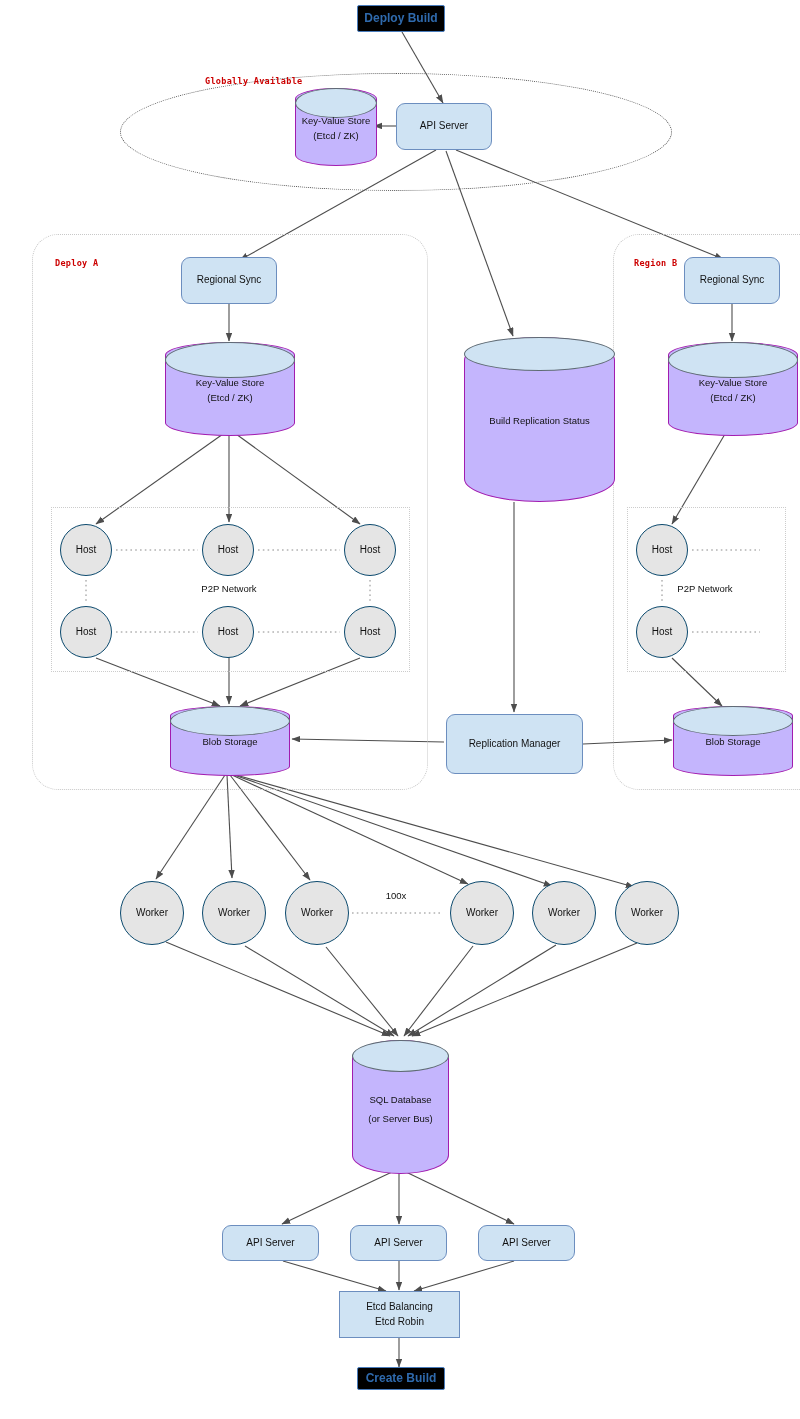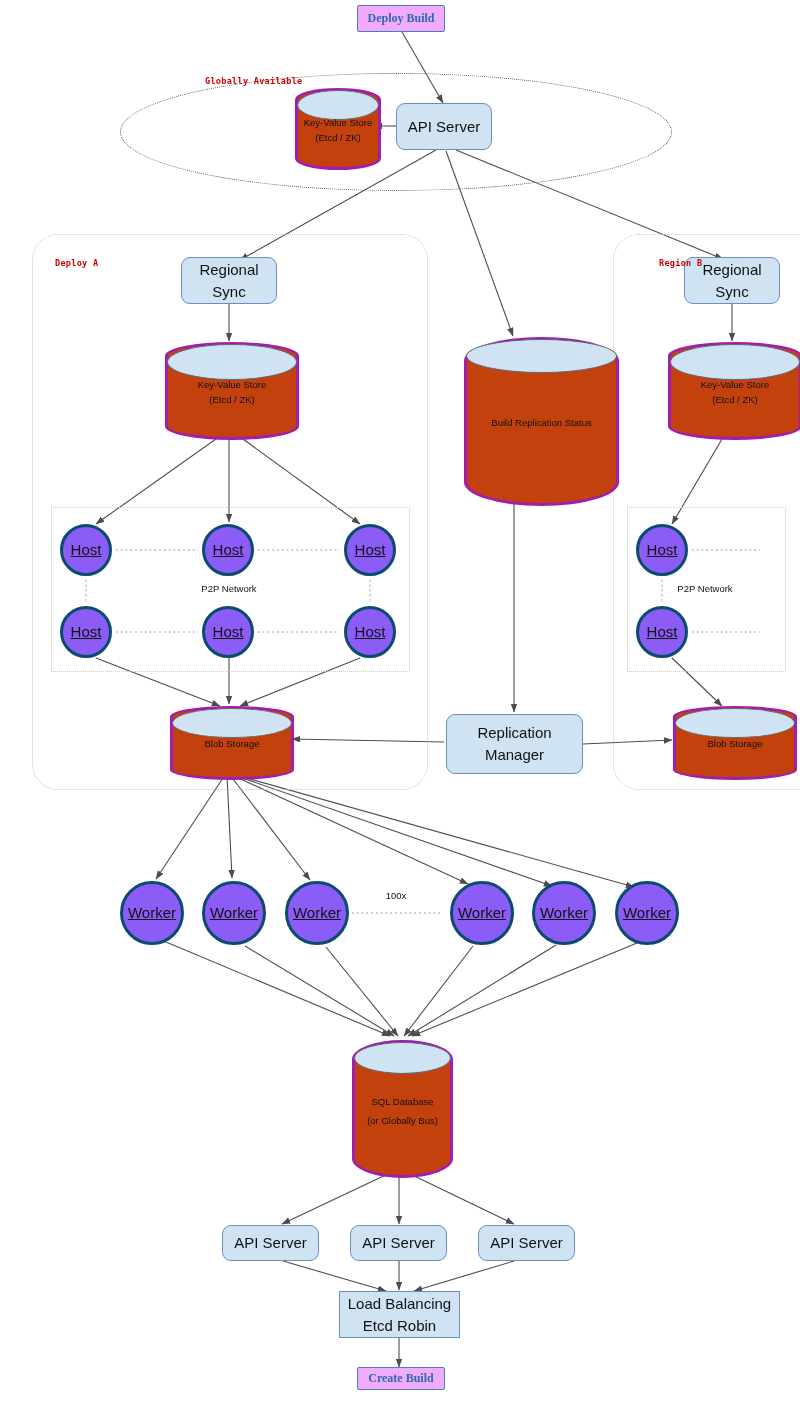--- a/index.html
+++ b/index.html
@@ -27,49 +27,47 @@
   }
   .node {
     position: absolute;
     box-sizing: border-box;
     display: flex;
     flex-direction: column;
     align-items: center;
     justify-content: center;
     text-align: center;
     color: #111111;
-    font-size: 15px;
+    font-size: 10px;
     line-height: 1.45;
     z-index: 5;
   }
   .rect {
     background: #cfe3f3;
     border: 1px solid #6c8ebf;
     border-radius: 9px;
   }
   .rect.sharp { border-radius: 0; }
   .terminal {
-    background: #f0abfc;
+    background: #000000;
     border: 1.6px solid #4a7dbd;
     border-radius: 2px;
     color: #2f6aad;
     font-weight: bold;
     font-size: 12px;
-    font-family: Liberation Serif, serif;
   }
   .circle {
-    background: #8b5cf6;
-    border: 3px solid #0c4a6e;
+    background: #e5e5e5;
+    border: 1px solid #0c4a6e;
     border-radius: 50%;
-    text-decoration: underline;
   }
   
   .cyl {
-    background: #c2410c;
-    border: 3px solid #a21caf;
+    background: #c4b5fd;
+    border: 1px solid #a21caf;
     border-radius: 50% / 14%;
     position: absolute;
     z-index: 5;
   }
   .cyl .cyl-top {
     position: absolute;
     left: -1px;
     top: -1px;
     right: -1px;
     height: 30px;
@@ -214,21 +212,21 @@
     </g>
   </svg>
 
   <div class="group-ellipse" style="left:120px; top:73px; width:552px; height:118px;"></div>
   <div class="grp-label" style="left:205px; top:76px;">Globally Available</div>
 
   <div class="group-region" style="left:32px; top:234px; width:396px; height:556px;"></div>
   <div class="grp-label" style="left:55px; top:258px;">Deploy A</div>
 
   <div class="group-region" style="left:613px; top:234px; width:250px; height:556px;"></div>
-  <div class="grp-label" style="left:659px; top:258px;">Region B</div>
+  <div class="grp-label" style="left:634px; top:258px;">Region B</div>
 
   <div class="group-box" style="left:51px; top:507px; width:359px; height:165px;"></div>
   <div class="plain-label" style="left:179px; top:583px; width:100px;">P2P Network</div>
 
   <div class="group-box" style="left:627px; top:507px; width:159px; height:165px;"></div>
   <div class="plain-label" style="left:655px; top:583px; width:100px;">P2P Network</div>
 
   <div class="node terminal" style="left:357px; top:5px; width:88px; height:27px;">
     <span>Deploy Build</span>
   </div>
@@ -335,32 +333,32 @@
   </div>
   <div class="node circle" style="left:615px; top:881px; width:64px; height:64px;">
     <span>Worker</span>
   </div>
   <div class="plain-label" style="left:366px; top:890px; width:60px;">100x</div>
 
   <div class="cyl" style="left:352px; top:1040px; width:95px; height:132px;">
     <div class="cyl-top" style="height:32px;"></div>
     <div class="cyl-label">
       <div style="margin-bottom:4px;">SQL Database</div>
-      <div>(or Globally Bus)</div>
+      <div>(or Server Bus)</div>
     </div>
   </div>
 
   <div class="node rect" style="left:222px; top:1225px; width:97px; height:36px;">
     <span>API Server</span>
   </div>
   <div class="node rect" style="left:350px; top:1225px; width:97px; height:36px;">
     <span>API Server</span>
   </div>
   <div class="node rect" style="left:478px; top:1225px; width:97px; height:36px;">
     <span>API Server</span>
   </div>
 
   <div class="node rect sharp" style="left:339px; top:1291px; width:121px; height:47px;">
-    <span>Load Balancing</span>
+    <span>Etcd Balancing</span>
     <span>Etcd Robin</span>
   </div>
 
 </div>
 
 </body></html>

